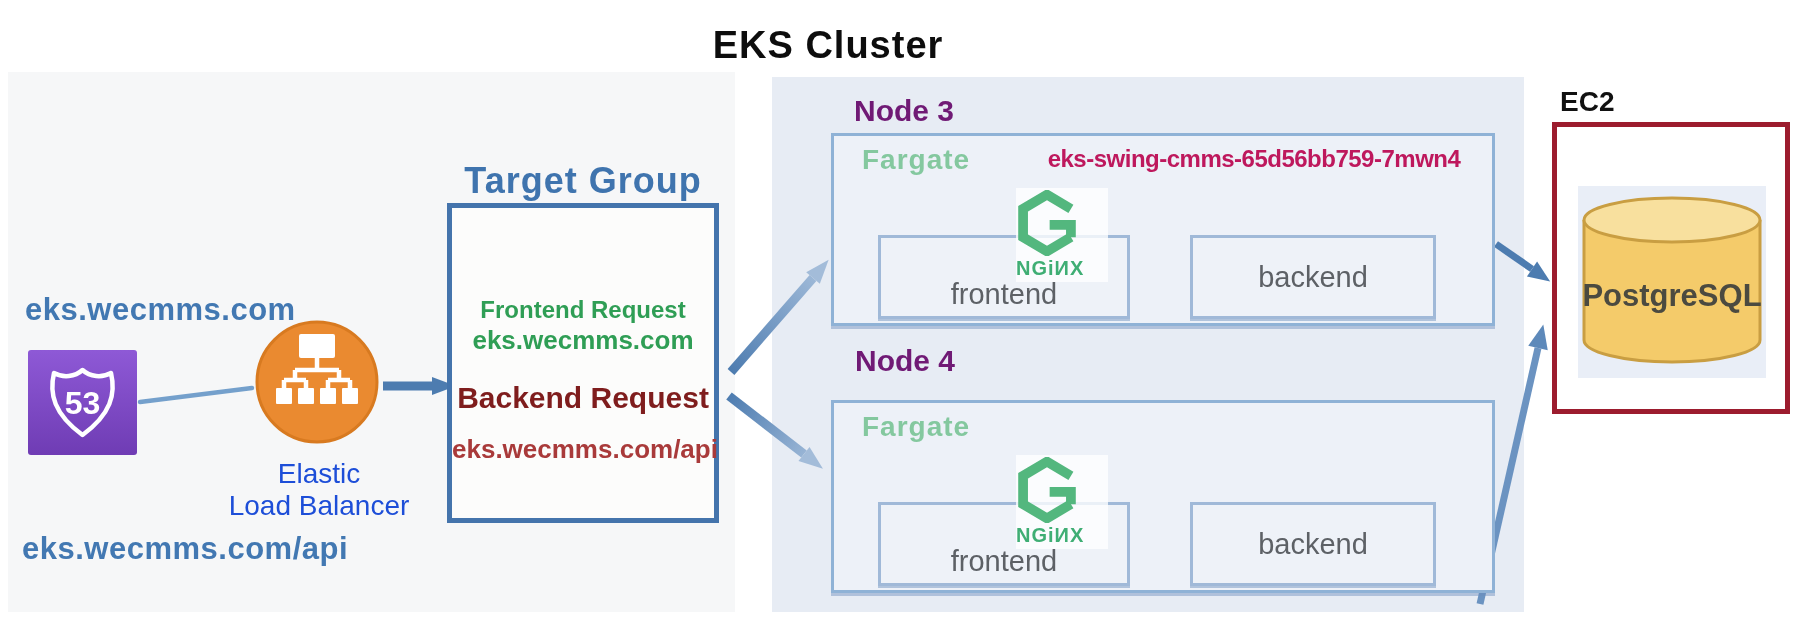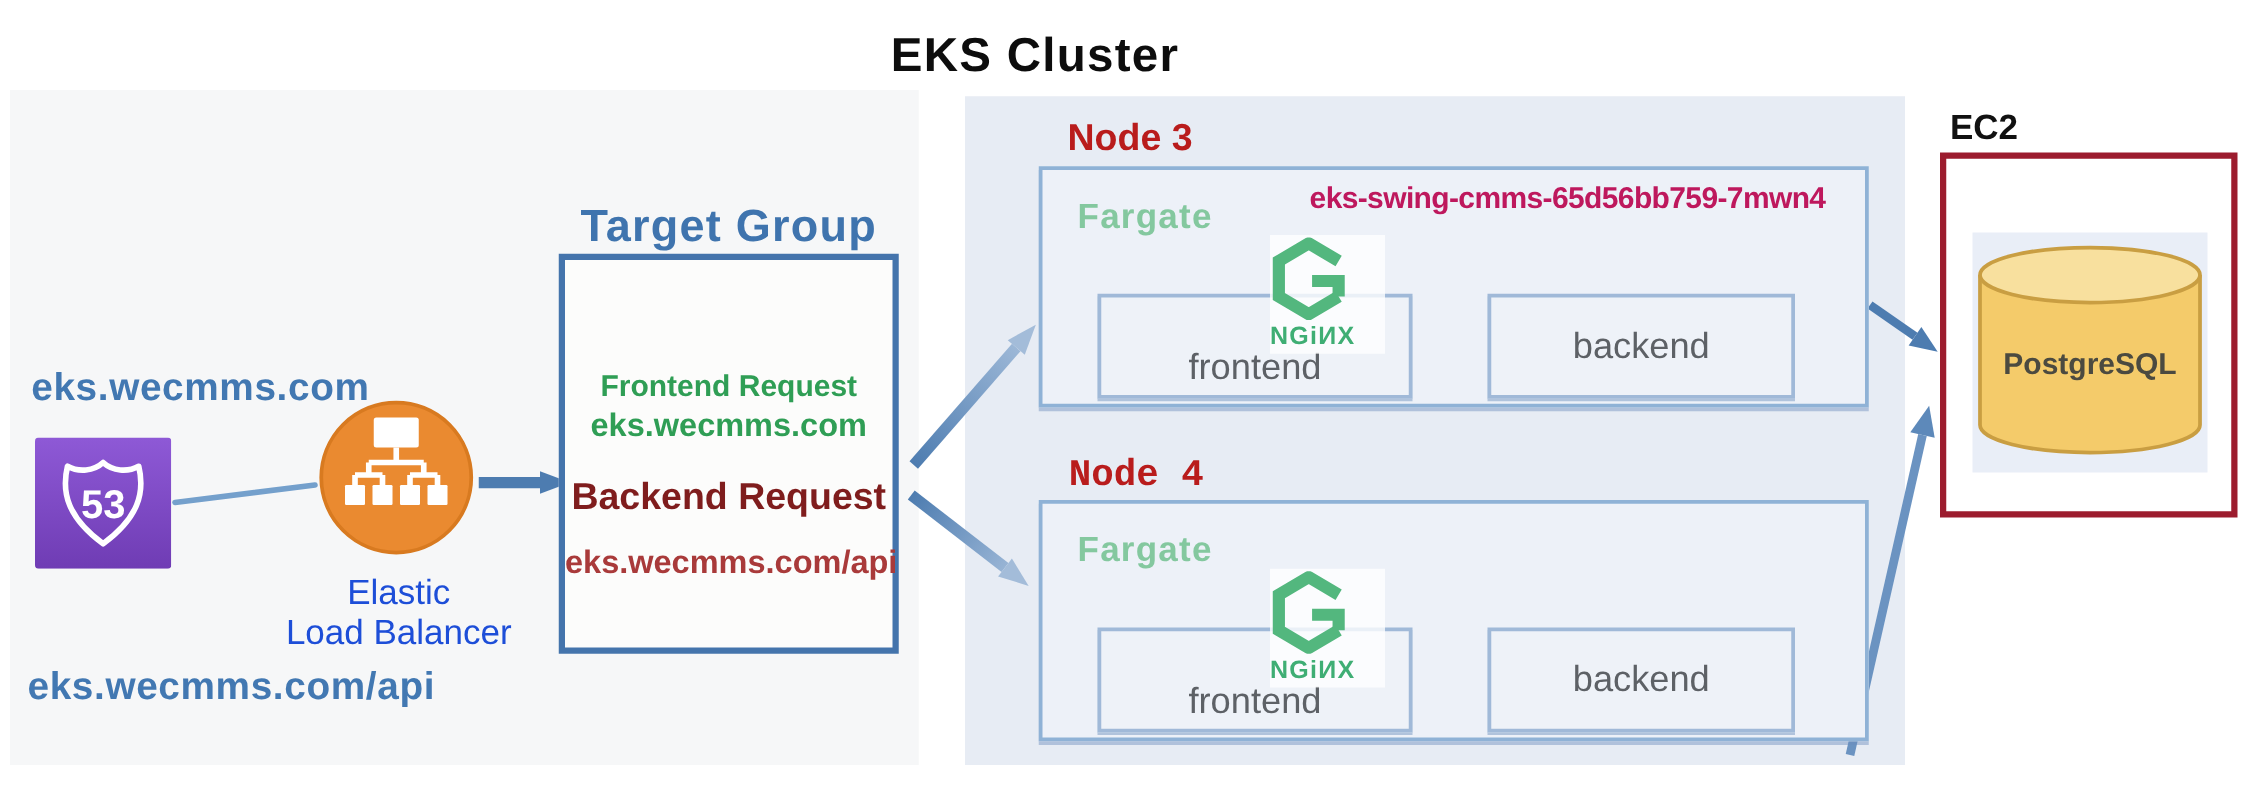--- a/index.html
+++ b/index.html
@@ -30,49 +30,49 @@
                 font-size:36px; font-weight:bold; color:#3f74ae; letter-spacing:1px; }
   .tg-box { position:absolute; left:447px; top:203px; width:272px; height:320px;
             background:#fcfcfb; border:5px solid #4474ac; }
   .tg-box .line { position:absolute; left:0; width:262px; text-align:center; font-weight:bold; }
   .tg-frontend-label { top:88px;  font-size:24px; color:#2f9e55; }
   .tg-frontend-url   { top:117px; font-size:26px; color:#2f9e55; }
   .tg-backend-label  { top:173px; font-size:30px; color:#7f1d1d; }
   .tg-backend-url    { top:226px; font-size:26px; color:#a93a3a; }
 
   
-  .node-label { position:absolute; font-size:30px; font-weight:bold; color:#b91c1c; }
+  .node-label { position:absolute; font-size:30px; font-weight:bold; color:#701a75; }
   .node-label.n3 { left:854px; top:94px; }
-  .node-label.n4 { left:855px; top:364px;font-family:Liberation Mono, monospace; }
+  .node-label.n4 { left:855px; top:344px; }
   .node-box { position:absolute; left:831px; width:664px; height:193px;
               background:#edf1f8; border:3px solid #8fb2d6;
               box-shadow:0 3px 0 rgba(109,143,188,0.45); }
   .node-box.n3 { top:133px; }
   .node-box.n4 { top:400px; }
-  .fargate { position:absolute; left:28px; top:21px; font-size:28px; font-weight:bold;
+  .fargate { position:absolute; left:28px; top:8px; font-size:28px; font-weight:bold;
              color:#84c89f; letter-spacing:1px; }
   .pod     { position:absolute; left:190px; top:9px; width:460px; text-align:center;
              font-size:24px; font-weight:bold; color:#be185d; letter-spacing:-0.5px; }
   .nginx-wrap { position:absolute; left:182px; top:52px; width:92px; text-align:left;
                 background:rgba(255,255,255,0.78); z-index:3; padding:2px 0; }
   .nginx-word { font-size:20px; font-weight:bold; color:#3fae74; letter-spacing:1px; margin-top:-3px; }
   .container-box { position:absolute; top:99px; height:84px; border:3px solid #a0b9d8;
                    background:#eef2f8; box-shadow:0 2px 0 rgba(125,156,196,0.55);
                    display:flex; align-items:center; justify-content:center;
                    font-size:29px; color:#5d6166; }
   .container-box.frontend { left:44px;  width:252px; padding-top:34px; }
   .container-box.backend  { left:356px; width:246px; }
 
   
   .ec2-label { position:absolute; left:1560px; top:86px; font-size:28px; font-weight:bold; color:#111; }
   .ec2-box { position:absolute; left:1552px; top:122px; width:238px; height:292px;
              background:#fff; border:5px solid #9c1c2e; }
   .db-panel { position:absolute; left:21px; top:59px; width:188px; height:192px; background:#e9eef7; }
   .db-label { position:absolute; left:0; top:92px; width:188px; text-align:center;
-              font-size:24px; font-weight:bold; color:#4b4a40; }
+              font-size:31px; font-weight:bold; color:#4b4a40; }
 
   svg.overlay { position:absolute; left:0; top:0; width:1807px; height:641px; pointer-events:none; }
 </style>
 </head>
 <body>
 
 <div id="canvas">
 
   <div class="panel-left"></div>
   <div class="panel-eks"></div>

